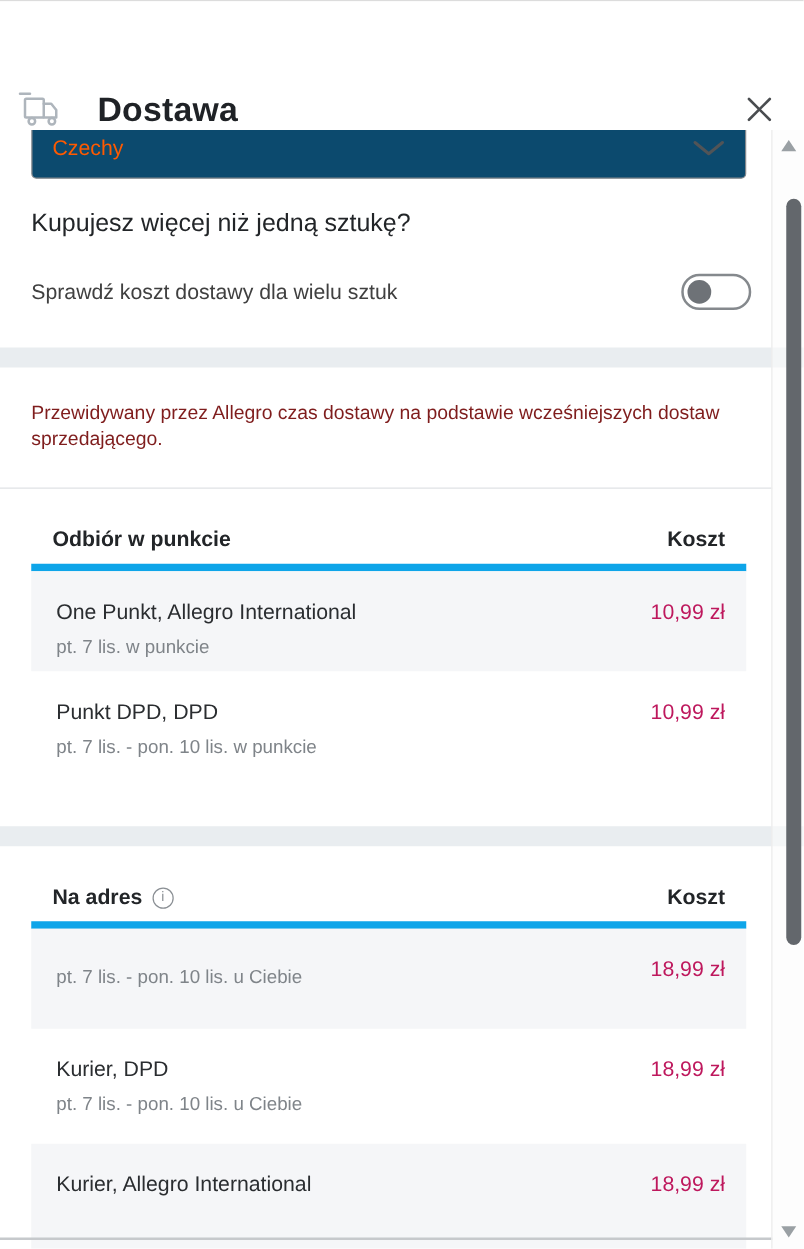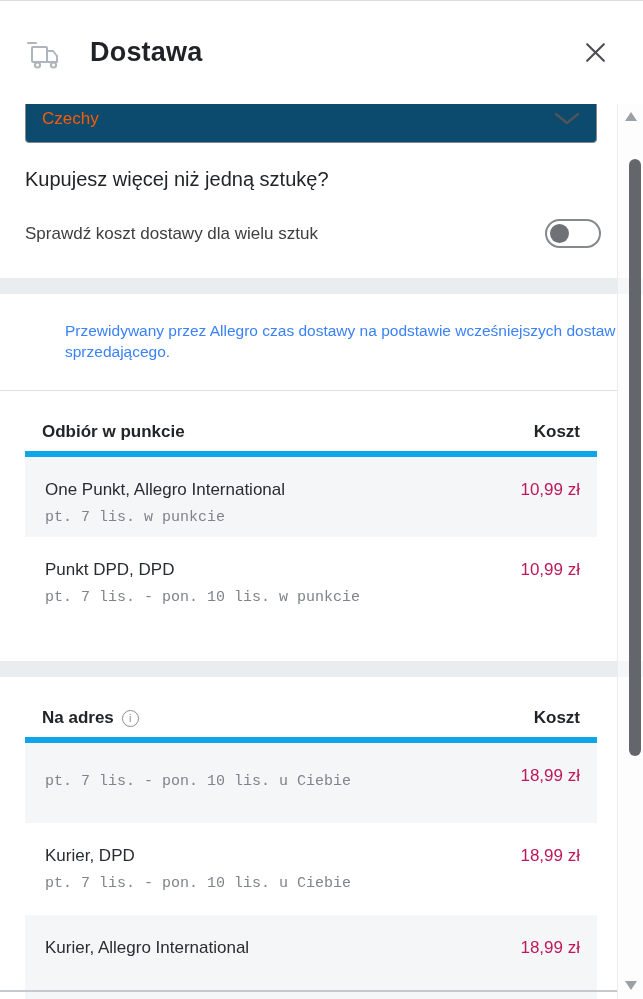--- a/index.html
+++ b/index.html
@@ -6,21 +6,21 @@
   *{box-sizing:border-box;}
   .modal{
     position:relative;width:643px;height:999px;overflow:hidden;background:#fff;
     border-top:1px solid #dcdcdc;
     font-family:"Liberation Sans","DejaVu Sans",sans-serif;
     color:#222528;
   }
   
   .header{
     position:absolute;top:0;left:0;width:643px;height:103px;background:#fff;z-index:3;
-    display:flex;align-items:center;padding:0 25px;
+    display:flex;align-items:flex-end;padding:0 13px;
   }
   .truck{width:40px;height:34px;margin-top:4px;}
   .title{font-size:27px;font-weight:700;color:#1f2226;margin-left:25px;letter-spacing:.2px;}
   .close-btn{margin-left:auto;width:34px;height:34px;display:flex;align-items:center;justify-content:center;background:none;border:none;cursor:pointer;padding:0;margin-right:6px;}
   
   .content{position:absolute;top:103px;left:0;width:643px;height:896px;background:#fff;overflow:hidden;z-index:1;}
   .select{
     position:absolute;top:-9px;left:25px;width:572px;height:48px;
     border:1px solid #84888c;border-radius:4px;background:#0c4a6e;
     display:flex;align-items:center;padding:0 16px;cursor:pointer;
@@ -30,21 +30,21 @@
   .question{position:absolute;top:64px;left:25px;font-size:20px;color:#222528;}
   .toggle-label{position:absolute;top:120px;left:25px;font-size:17px;color:#404040;}
   .toggle{
     position:absolute;top:115px;left:545px;width:56px;height:29px;border-radius:15px;
     background:#fff;border:2px solid #85898d;cursor:pointer;
   }
   .toggle .knob{position:absolute;top:3px;left:3px;width:19px;height:19px;border-radius:50%;background:#6e7277;}
   .band{position:absolute;left:0;width:643px;height:16px;background:#e9edf0;}
   .band1{top:174px;}
   .band2{top:557px;}
-  .note{position:absolute;top:216px;left:25px;width:570px;font-size:15.5px;line-height:21px;color:#3b82f6;margin-left:40px;}
+  .note{position:absolute;top:216px;left:25px;width:570px;font-size:15.5px;line-height:21px;color:#7f1d1d;}
   .thin-line{position:absolute;top:286px;left:0;width:618px;border-top:1px solid #dfe2e5;}
   
   .section{position:absolute;left:25px;width:572px;}
   .section-1{top:287px;}
   .section-2{top:573px;}
   .sec-head{
     display:flex;justify-content:space-between;align-items:flex-end;
     padding:31px 17px 9px 17px;border-bottom:6px solid #0ea5e9;
   }
   .sec-title,.sec-cost{font-size:17px;font-weight:700;color:#222528;line-height:20px;}
@@ -54,21 +54,21 @@
     width:17px;height:17px;border:1.4px solid #8a8f94;border-radius:50%;
     font-size:11px;font-weight:400;color:#8a8f94;cursor:pointer;font-style:normal;
   }
   .d-row{position:relative;padding:22px 17px 0 20px;}
   .d-row.h80{height:80px;}
   .d-row.h86{height:86px;}
   .d-row.h92{height:92px;}
   .d-row.hcut{height:120px;}
   .rows .d-row:nth-child(odd){background:#f5f6f8;}
   .row-name{font-size:17px;color:#2a2d30;line-height:22px;}
-  .row-time{font-size:15px;color:#7f8489;line-height:19px;margin-top:7px;font-family:Liberation Mono, monospace;}
+  .row-time{font-size:15px;color:#7f8489;line-height:19px;margin-top:7px;}
   .row-price{position:absolute;top:22px;right:17px;font-size:17px;color:#be185d;line-height:22px;}
   .bottom-line{position:absolute;top:886px;left:0;width:618px;border-top:2px solid #c6c9cc;}
   
   .sb-track{position:absolute;top:103px;right:0;width:26px;height:896px;border-left:1px solid #ececec;background:rgba(252,252,252,.6);z-index:2;}
   .sb-up,.sb-down{position:absolute;left:7px;width:0;height:0;border-left:6px solid transparent;border-right:6px solid transparent;cursor:pointer;}
   .sb-up{top:8px;border-bottom:9px solid #9aa0a4;}
   .sb-down{bottom:10px;border-top:9px solid #9aa0a4;}
   .sb-thumb{position:absolute;top:55px;left:11px;width:12px;height:597px;border-radius:7px;background:#63676c;cursor:grab;}
 </style>
 </head>

